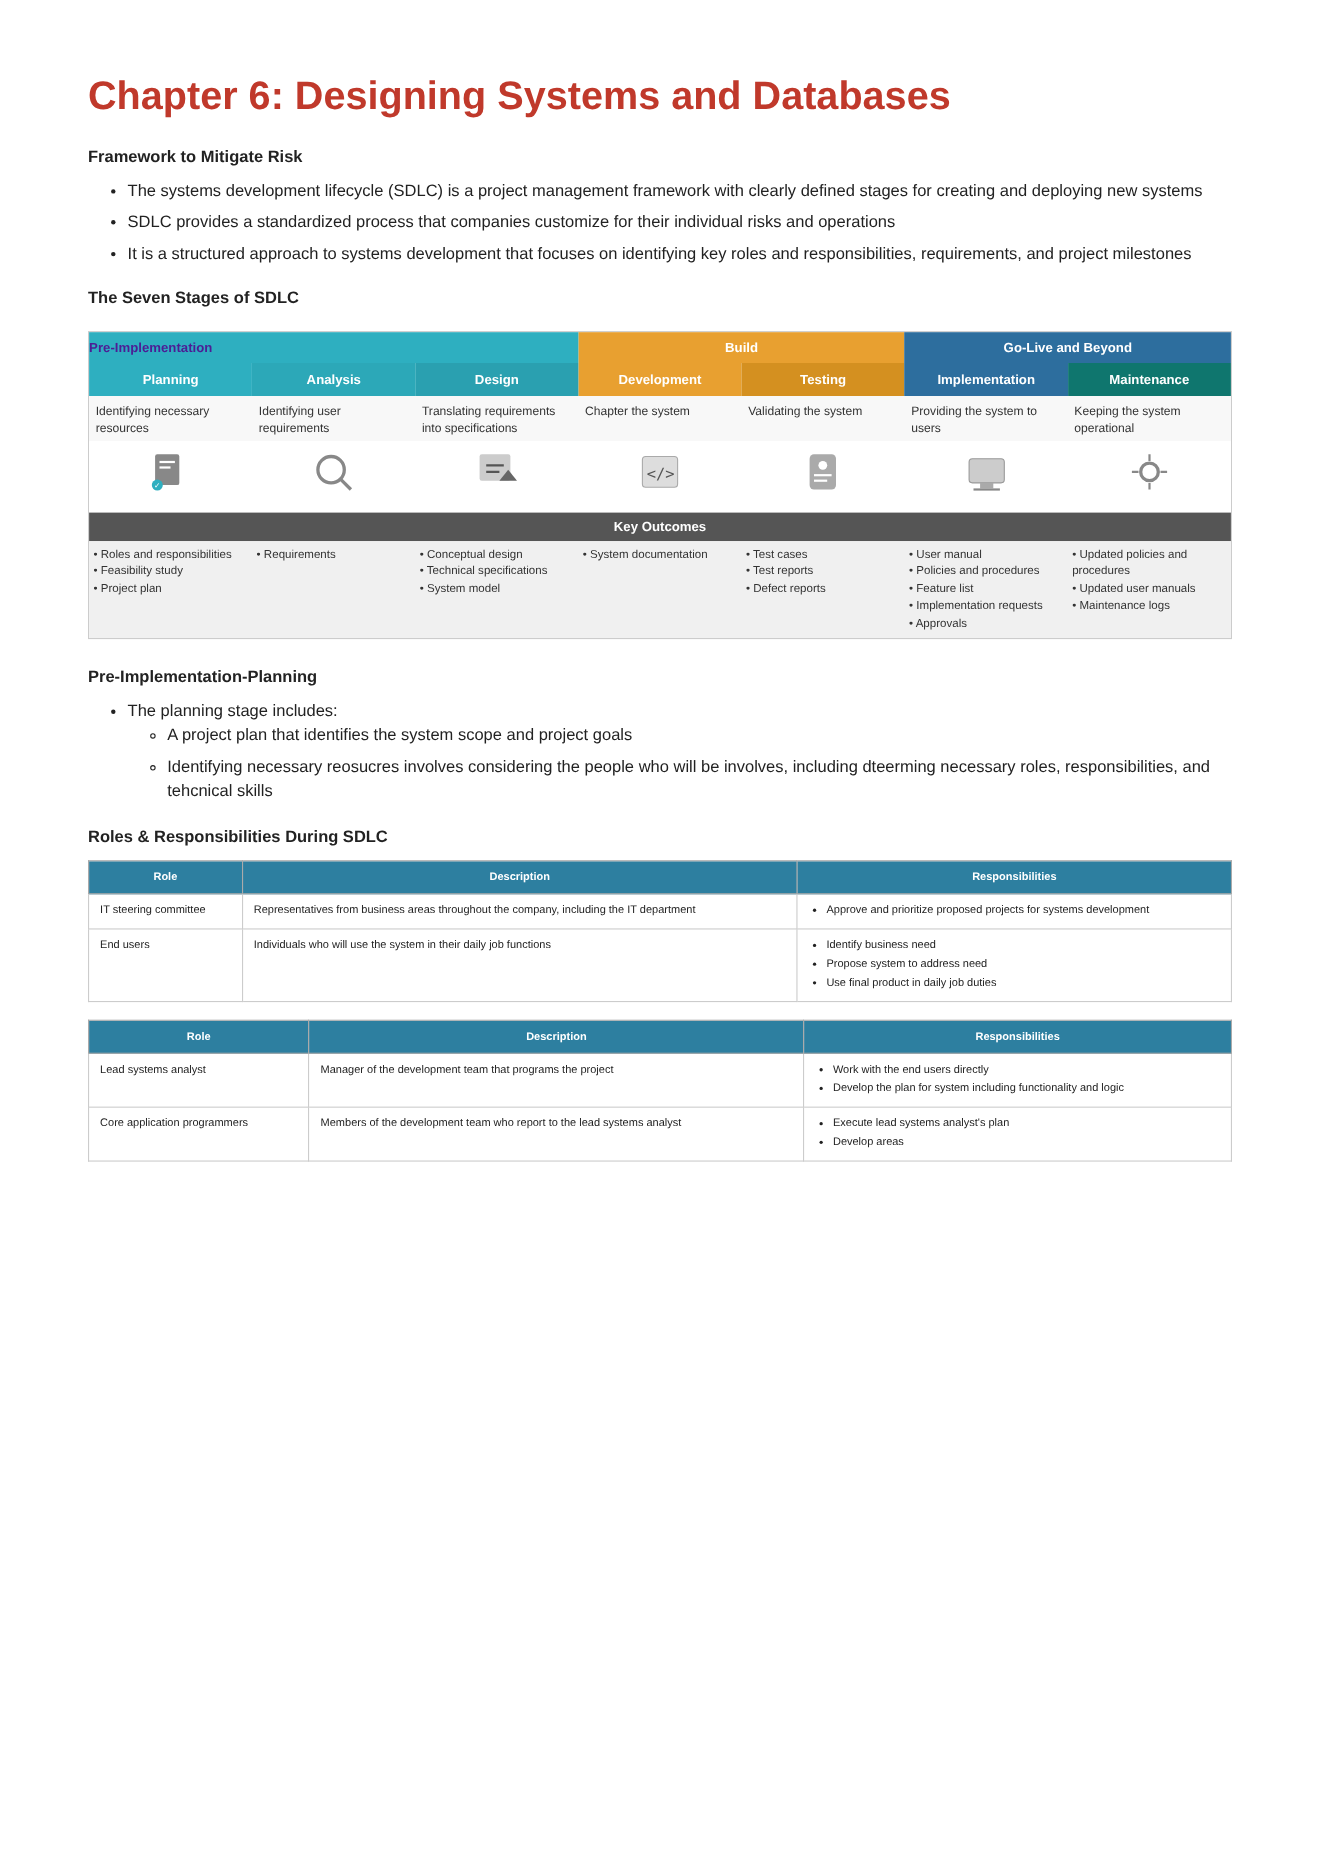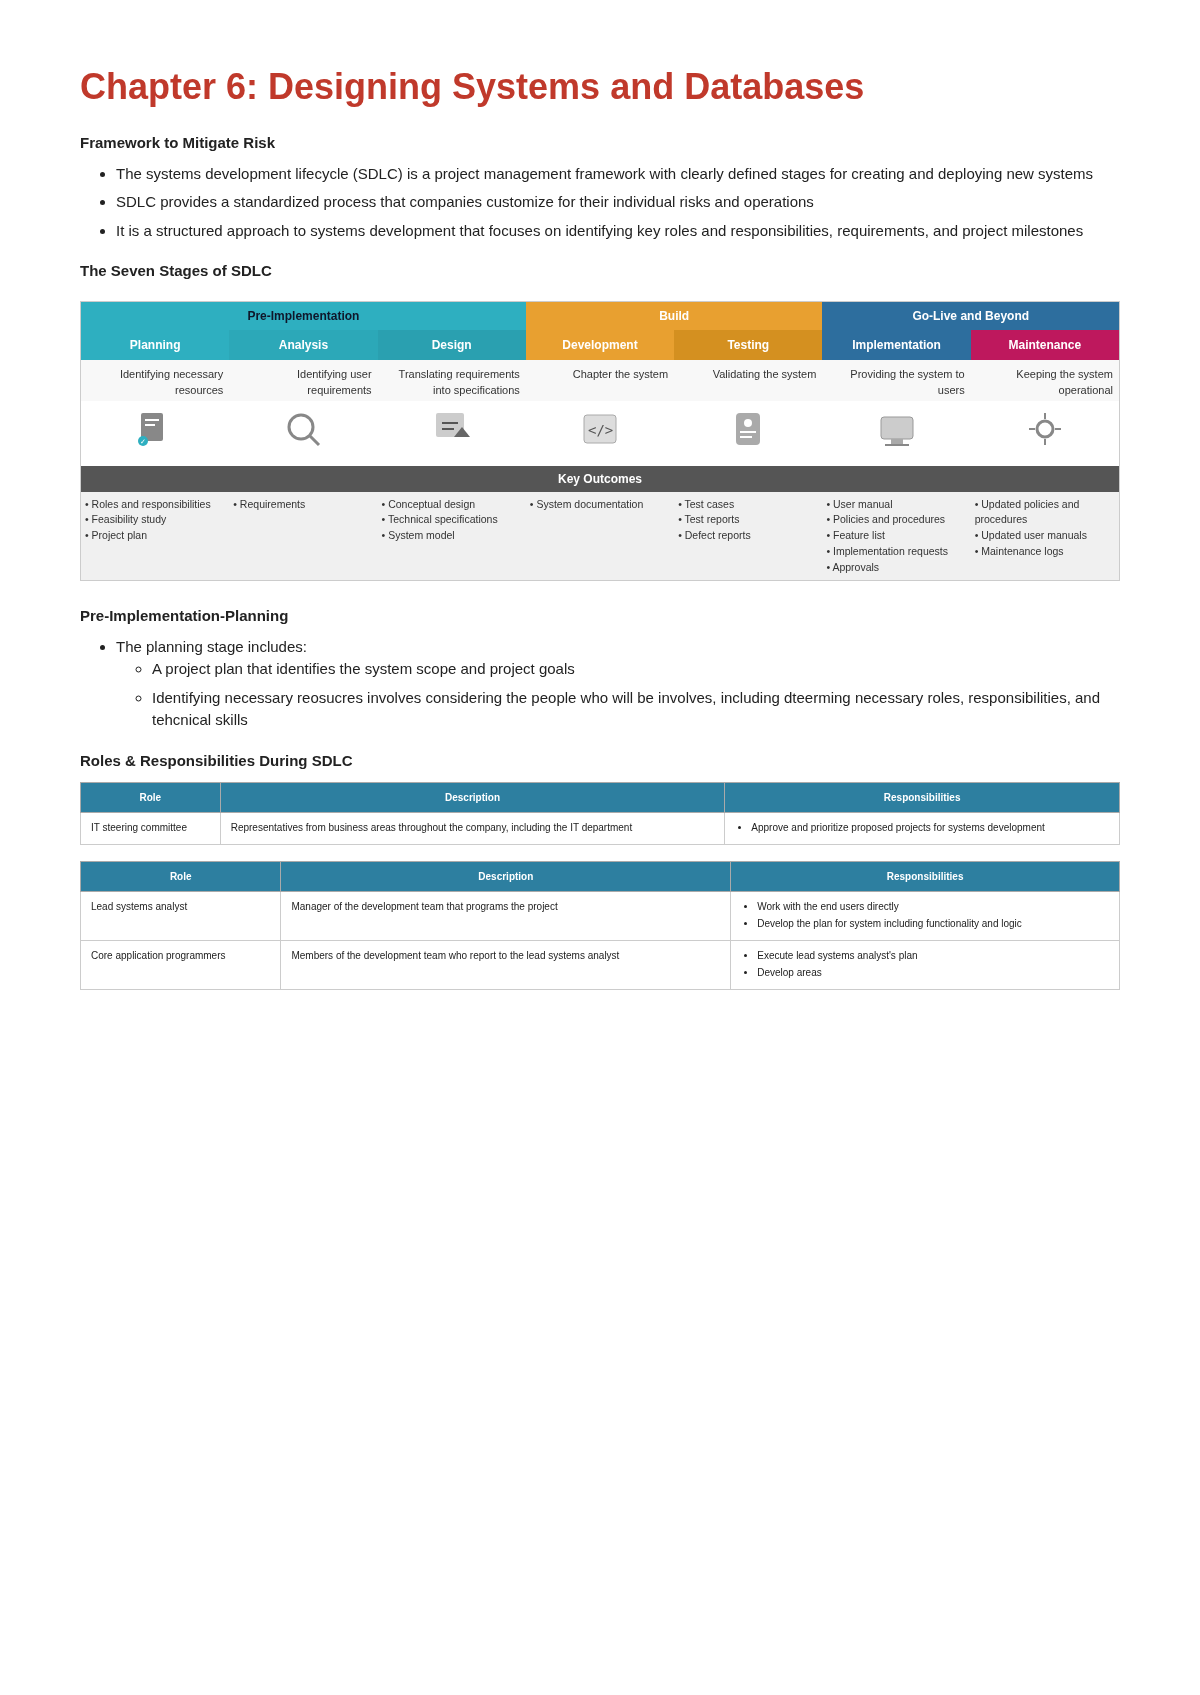--- a/index.html
+++ b/index.html
@@ -40,22 +40,22 @@
       margin: 18px 0 24px 0;
       width: 100%;
       font-size: 12px;
     }
     .sdlc-top-headers {
       display: flex;
       width: 100%;
     }
     .sdlc-pre-impl {
       background: #2eafc0;
-      color: #0f172a;
-      text-align: center;
+      color: #4c1d95;
+      text-align: left;
       font-weight: bold;
       padding: 5px 0;
       flex: 3;
     }
     .sdlc-build {
       background: #e8a030;
       color: #fff;
       text-align: center;
       font-weight: bold;
       padding: 5px 0;
@@ -81,32 +81,32 @@
       padding: 6px 4px;
       color: #fff;
       position: relative;
     }
     .sdlc-stage.planning { background: #2eafc0; }
     .sdlc-stage.analysis { background: #2ca8b8; }
     .sdlc-stage.design { background: #2aa0b0; }
     .sdlc-stage.development { background: #e8a030; }
     .sdlc-stage.testing { background: #d49020; }
     .sdlc-stage.implementation { background: #2d6e9e; }
-    .sdlc-stage.maintenance { background: #be185d; }
+    .sdlc-stage.maintenance { background: #0f766e; }
     .sdlc-desc-row {
       display: flex;
       width: 100%;
       background: #f8f8f8;
     }
     .sdlc-desc {
       flex: 1;
       padding: 6px 6px 2px 6px;
       font-size: 11px;
       color: #333;
-      text-align: right;
+      text-align: left;
       vertical-align: top;
     }
     .sdlc-icon-row {
       display: flex;
       width: 100%;
       background: #fff;
     }
     .sdlc-icon {
       flex: 1;
       text-align: center;
@@ -300,20 +300,31 @@
   <tbody>
     <tr>
       <td>IT steering committee</td>
       <td>Representatives from business areas throughout the company, including the IT department</td>
       <td>
         <ul class="bullet-list">
           <li>Approve and prioritize proposed projects for systems development</li>
         </ul>
       </td>
     </tr>
+    <tr>
+      <td>End users</td>
+      <td>Individuals who will use the system in their daily job functions</td>
+      <td>
+        <ul class="bullet-list">
+          <li>Identify business need</li>
+          <li>Propose system to address need</li>
+          <li>Use final product in daily job duties</li>
+        </ul>
+      </td>
+    </tr>
   </tbody>
 </table>
 
 <table class="roles-table">
   <thead>
     <tr>
       <th>Role</th>
       <th>Description</th>
       <th>Responsibilities</th>
     </tr>

